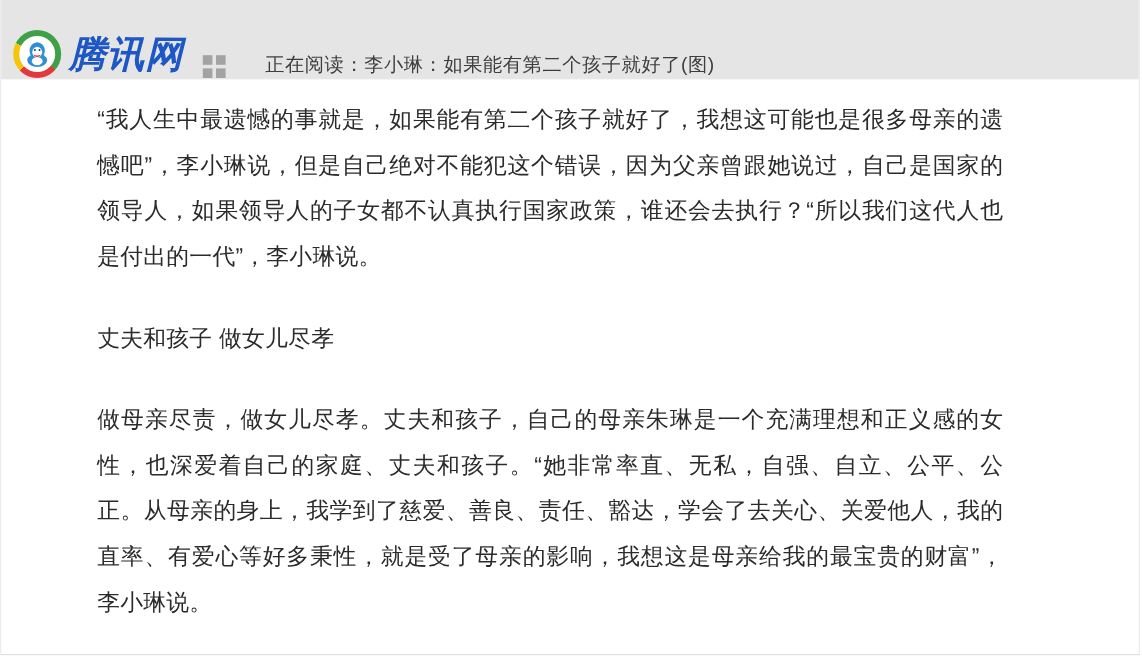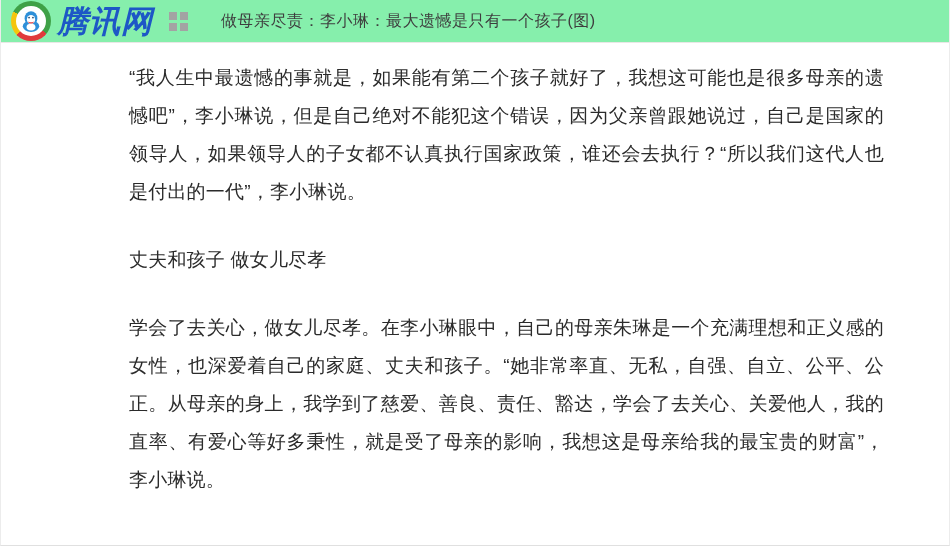--- a/index.html
+++ b/index.html
@@ -15,24 +15,24 @@
     height: 546px;
     border-left: 1px solid #ececec;
     border-right: 1px solid #ececec;
     border-bottom: 1px solid #e0e0e0;
     background: #ffffff;
     box-sizing: border-box;
   }
 
   
   .site-header {
-    height: 43px;
+    height: 66px;
     display: flex;
-    align-items: center;
-    background: #86efac;
+    align-items: flex-end;
+    background: #e5e5e5;
     border-bottom: 1px solid #e9e7e6;
     padding-left: 10px;
     box-sizing: border-box;
   }
   .logo {
     display: flex;
     align-items: center;
     cursor: pointer;
     user-select: none;
   }
@@ -79,21 +79,20 @@
     font-size: 16px;
     color: #3e3e3e;
     letter-spacing: 0.5px;
   }
 
   
   .article {
     padding: 16px 8px 0 80px;
     width: 755px;
     box-sizing: content-box;
-    margin-left: 48px;
   }
   .article p {
     margin: 0 0 30px 0;
     font-size: 19px;
     line-height: 38px;
     color: #2b2b2b;
     text-align: justify;
     letter-spacing: 0.2px;
   }
   .article p.subheading {
@@ -124,23 +123,23 @@
       <span class="logo-text">腾讯网</span>
     </div>
 
     <div class="grid-icon">
       <span class="sq"></span>
       <span class="sq"></span>
       <span class="sq"></span>
       <span class="sq"></span>
     </div>
 
-    <span class="reading-title">做母亲尽责：李小琳：最大遗憾是只有一个孩子(图)</span>
+    <span class="reading-title">正在阅读：李小琳：如果能有第二个孩子就好了(图)</span>
 
   </header>
 
   <main class="article">
     <p>“我人生中最遗憾的事就是，如果能有第二个孩子就好了，我想这可能也是很多母亲的遗憾吧”，李小琳说，但是自己绝对不能犯这个错误，因为父亲曾跟她说过，自己是国家的领导人，如果领导人的子女都不认真执行国家政策，谁还会去执行？“所以我们这代人也是付出的一代”，李小琳说。</p>
     <p class="subheading">丈夫和孩子 做女儿尽孝</p>
-    <p>学会了去关心，做女儿尽孝。在李小琳眼中，自己的母亲朱琳是一个充满理想和正义感的女性，也深爱着自己的家庭、丈夫和孩子。“她非常率直、无私，自强、自立、公平、公正。从母亲的身上，我学到了慈爱、善良、责任、豁达，学会了去关心、关爱他人，我的直率、有爱心等好多秉性，就是受了母亲的影响，我想这是母亲给我的最宝贵的财富”，李小琳说。</p>
+    <p>做母亲尽责，做女儿尽孝。丈夫和孩子，自己的母亲朱琳是一个充满理想和正义感的女性，也深爱着自己的家庭、丈夫和孩子。“她非常率直、无私，自强、自立、公平、公正。从母亲的身上，我学到了慈爱、善良、责任、豁达，学会了去关心、关爱他人，我的直率、有爱心等好多秉性，就是受了母亲的影响，我想这是母亲给我的最宝贵的财富”，李小琳说。</p>
   </main>
 
 </div>
 
 </body></html>

